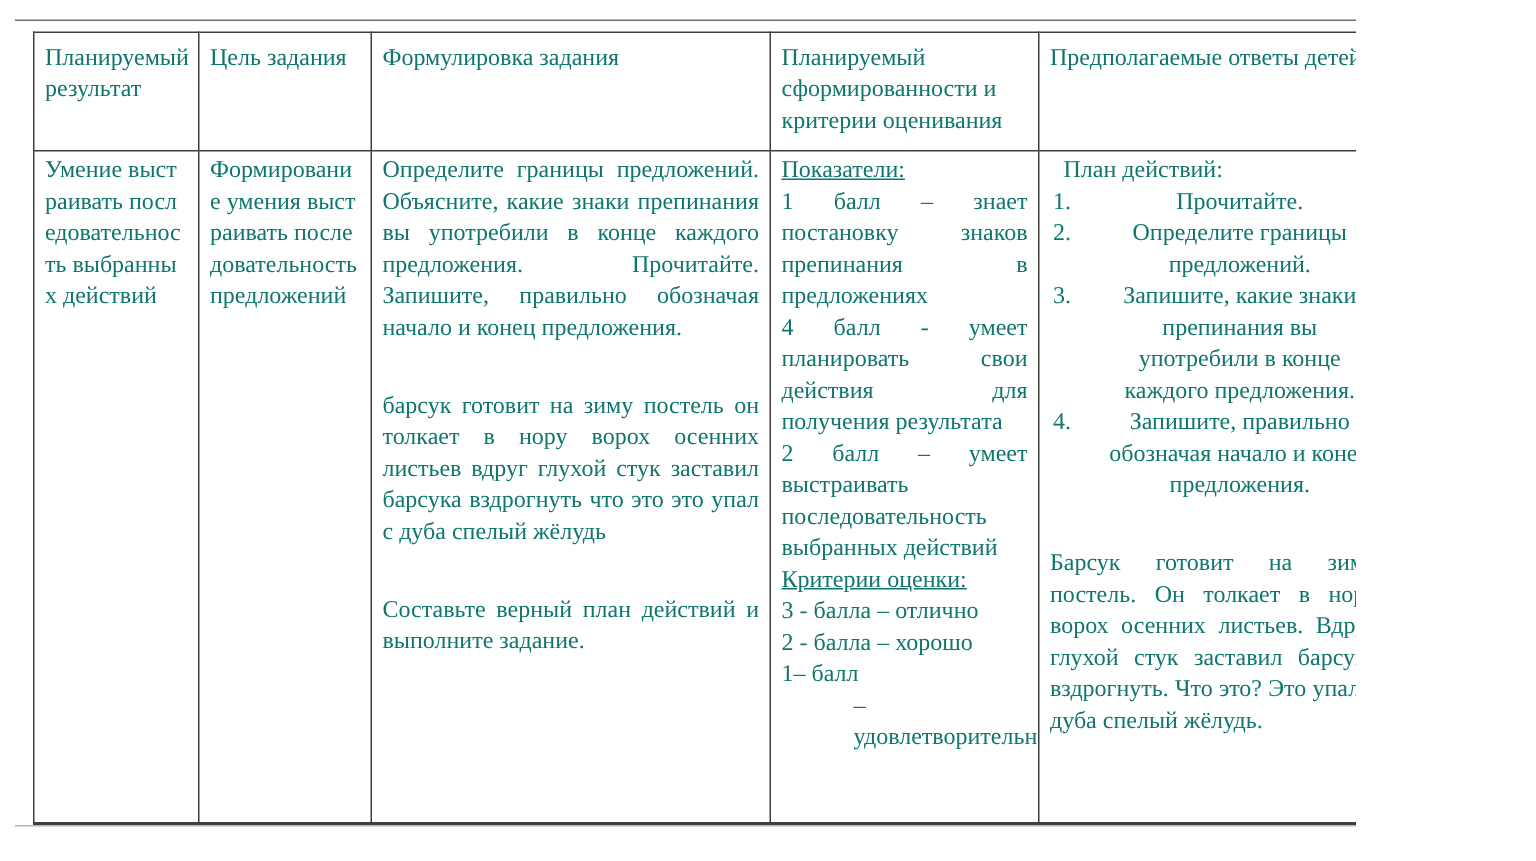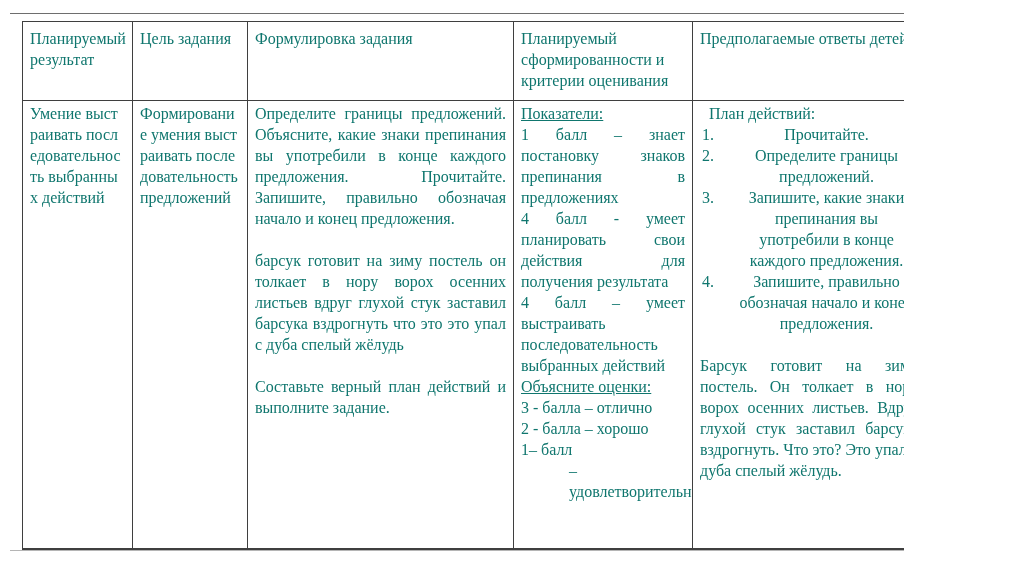--- a/index.html
+++ b/index.html
@@ -53,21 +53,21 @@
   table.plan {
     border: 1px solid #3f3f3f;
     border-bottom: 2px solid #3f3f3f;
   }
   table.plan thead tr { height: 79px; }
   table.plan tbody tr { height: 448px; }
   table.plan th { padding-top: 6px; }
   .breakall { word-break: break-all; }
   .just { text-align: justify; }
   p { margin: 0; padding: 0; }
-  .gap { margin-top: 21px; }
+  .gap { margin-top: 31px; }
   .underline { text-decoration: underline; }
   .crit-indent { padding-left: 4px; margin-left: 44px; }
   .plan-title { padding-left: 9px; }
   ol.plan-list {
     margin: 0;
     padding: 0;
     list-style: none;
     counter-reset: step;
   }
   ol.plan-list li {
@@ -115,22 +115,22 @@
         <td class="breakall">Формирование умения выстраивать последовательность предложений</td>
         <td>
           <p class="just">Определите границы предложений. Объясните, какие знаки препинания вы употребили в конце каждого предложения. Прочитайте. Запишите, правильно обозначая начало и конец предложения.</p>
           <p class="just gap">барсук готовит на зиму постель он толкает в нору ворох осенних листьев вдруг глухой стук заставил барсука вздрогнуть что это это упал с дуба спелый жёлудь</p>
           <p class="just gap">Составьте верный план действий и выполните задание.</p>
         </td>
         <td>
           <p class="underline">Показатели:</p>
           <p class="just">1 балл – знает постановку знаков препинания в предложениях</p>
           <p class="just">4 балл - умеет планировать свои действия для получения результата</p>
-          <p class="just">4 балл – умеет выстраивать последовательность выбранных действий</p>
-          <p class="underline">Объясните оценки:</p>
+          <p class="just">2 балл – умеет выстраивать последовательность выбранных действий</p>
+          <p class="underline">Критерии оценки:</p>
           <p>3 - балла – отлично</p>
           <p>2 - балла – хорошо</p>
           <p>1– балл</p>
           <p class="crit-indent">– удовлетворительно</p>
         </td>
         <td>
           <p class="plan-title">План действий:</p>
           <ol class="plan-list">
             <li>Прочитайте.</li>
             <li>Определите границы предложений.</li>

